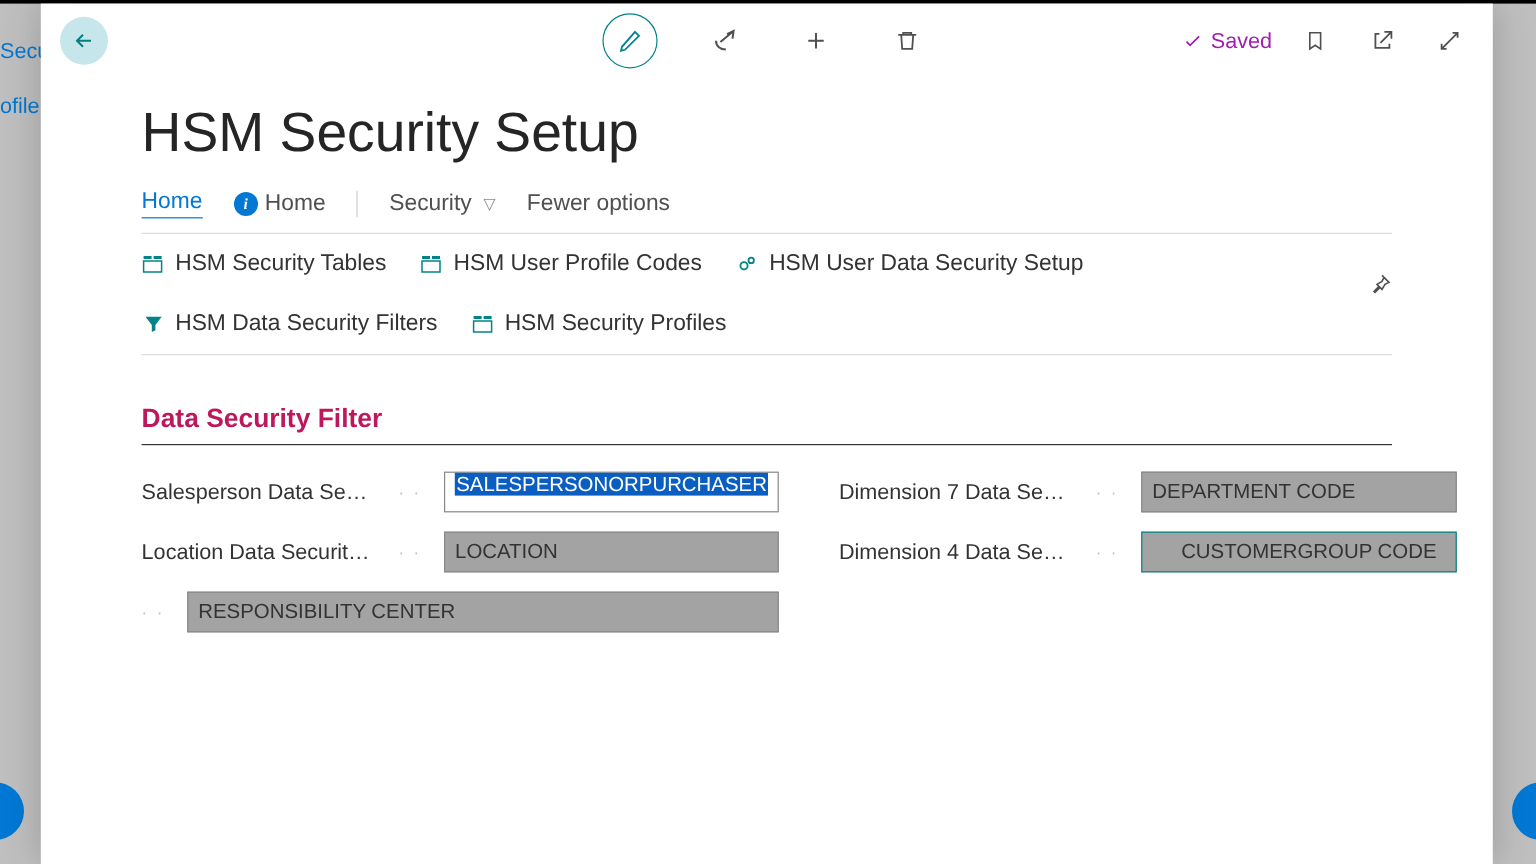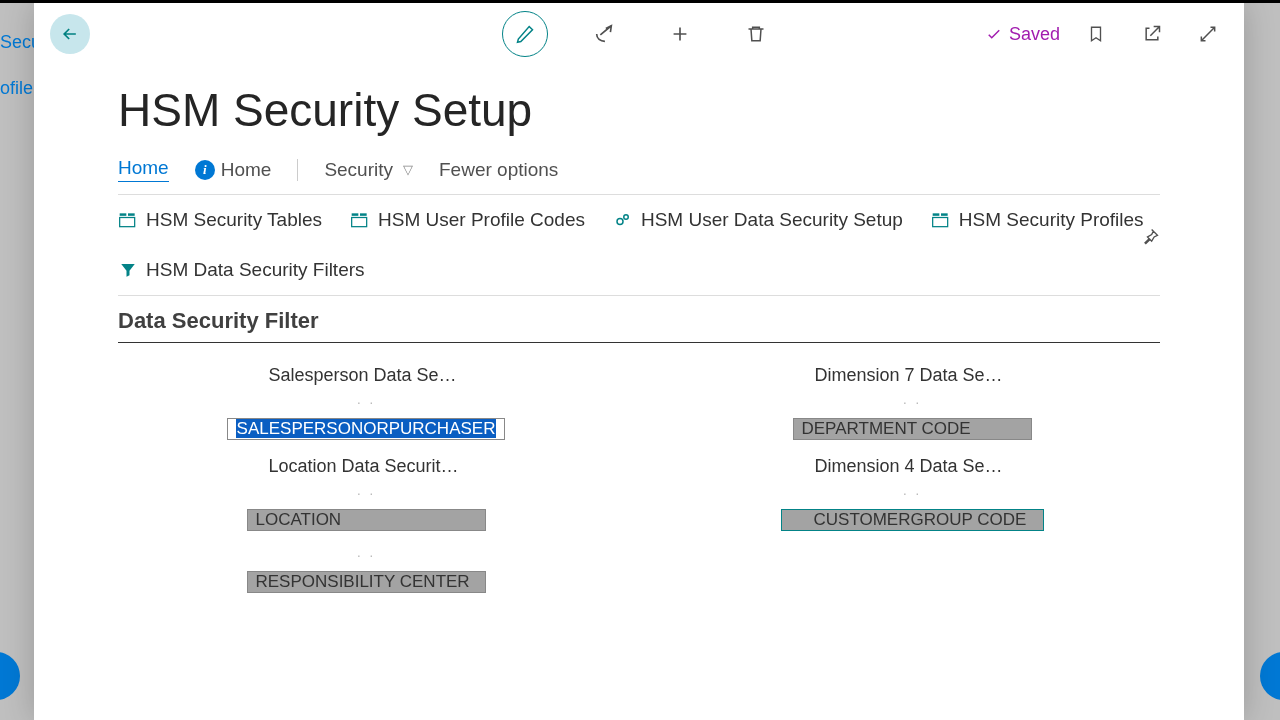--- a/index.html
+++ b/index.html
@@ -188,38 +188,37 @@
   position: absolute;
   right: 0;
   top: 32px;
   color: #505050;
   cursor: pointer;
 }
 
 .section-title {
   font-size: 22px;
   font-weight: 600;
-  color: #404040;
-  margin: 12px 84px 0;
+  color: #be185d;
+  margin: 40px 84px 0;
   padding-bottom: 8px;
   border-bottom: 1.5px solid #333;
 }
 
 .form-grid {
   display: grid;
   grid-template-columns: 1fr 1fr;
   column-gap: 50px;
   row-gap: 16px;
   margin: 22px 84px 0;
 }
 .form-row {
   display: flex;
   align-items: center;
-  gap: 8px;
-  flex-direction: column;
+  gap: 19px;
 }
 .form-label {
   width: 195px;
   font-size: 18px;
   color: #333;
   white-space: nowrap;
   overflow: hidden;
   text-overflow: ellipsis;
 }
 .dots {
@@ -361,36 +360,36 @@
           <svg width="20" height="18" viewBox="0 0 24 24" fill="currentColor">
               <circle cx="8" cy="14" r="4" fill="none" stroke="currentColor" stroke-width="2"></circle>
               <circle cx="16" cy="8" r="3" fill="none" stroke="currentColor" stroke-width="2"></circle>
               <path d="M8 9v2M8 17v2M3 14h2M11 14h2M16 4v2M16 11v2M12 8h2M19 8h2"></path>
             </svg>
         </span>
         <span>HSM User Data Security Setup</span>
       </div>
       <div class="action-item">
         <span class="action-icon">
+          <svg width="18" height="18" viewBox="0 0 24 24" fill="currentColor">
+              <path d="M3 4h18l-7 9v6l-4 2v-8L3 4z"></path>
+            </svg>
+        </span>
+        <span>HSM Data Security Filters</span>
+      </div>
+      <div class="action-item">
+        <span class="action-icon">
           <svg width="20" height="18" viewBox="0 0 24 20" fill="currentColor">
               <rect x="2" y="2" width="8" height="3"></rect>
               <rect x="12" y="2" width="8" height="3"></rect>
               <rect x="2" y="7" width="18" height="11" fill="none" stroke="currentColor" stroke-width="1.5"></rect>
             </svg>
         </span>
         <span>HSM Security Profiles</span>
       </div>
-      <div class="action-item">
-        <span class="action-icon">
-          <svg width="18" height="18" viewBox="0 0 24 24" fill="currentColor">
-              <path d="M3 4h18l-7 9v6l-4 2v-8L3 4z"></path>
-            </svg>
-        </span>
-        <span>HSM Data Security Filters</span>
-      </div>
     </div>
     <div class="pin-icon">
       <svg width="20" height="20" viewBox="0 0 24 24" fill="none" stroke="currentColor" stroke-width="1.6">
           <path d="M14 3l7 7-4 2-3 5-2-2-5 5-1-1 5-5-2-2 5-3 2-4-2-2z"></path>
         </svg>
     </div>
   </div>
 
   <div class="section-title">Data Security Filter</div>
 

